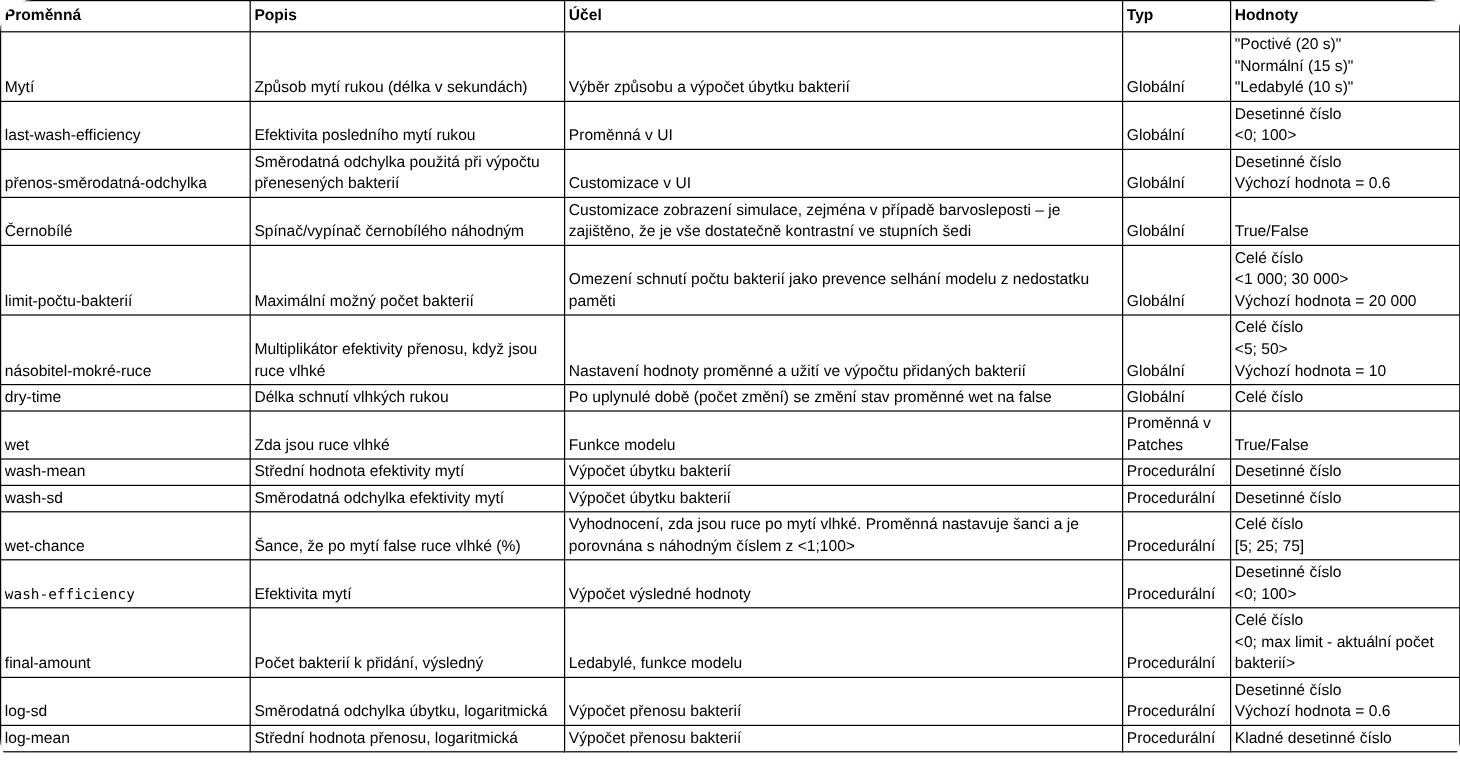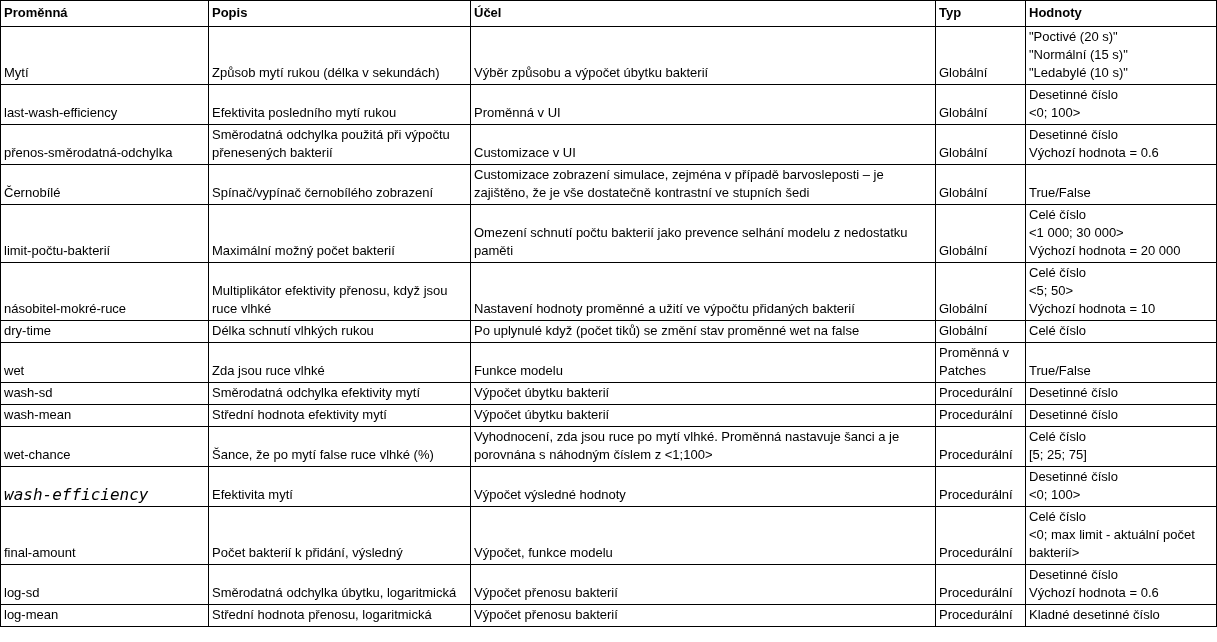--- a/index.html
+++ b/index.html
@@ -7,20 +7,21 @@
     padding: 0;
     background: #ffffff;
     font-family: "Liberation Sans", sans-serif;
     color: #000000;
   }
   .page {
     width: 1217px;
     height: 642px;
     overflow: hidden;
     background: #ffffff;
+    border-radius: 27px;
   }
   table.vars {
     border-collapse: collapse;
     table-layout: fixed;
     width: 1216px;
     font-size: 13px;
     line-height: 18px;
   }
   table.vars th, table.vars td {
     border: 1px solid #000000;
@@ -32,22 +33,21 @@
     word-wrap: break-word;
   }
   table.vars th {
     font-weight: bold;
     vertical-align: middle;
     height: 22px;
     white-space: nowrap;
   }
   td.mono {
     font-family: "DejaVu Sans Mono", monospace;
-    font-size: 16px;
-    font-style: italic;
+    font-size: 12px;
   }
   col.c1 { width: 208px; }
   col.c2 { width: 262px; }
   col.c3 { width: 465px; }
   col.c4 { width: 90px;  }
   col.c5 { width: 191px; }
 </style>
 </head>
 <body>
 
@@ -90,21 +90,21 @@
       <tr>
         <td>přenos-směrodatná-odchylka</td>
         <td>Směrodatná odchylka použitá při výpočtu přenesených bakterií</td>
         <td>Customizace v UI</td>
         <td>Globální</td>
         <td>Desetinné číslo
 Výchozí hodnota = 0.6</td>
       </tr>
       <tr>
         <td>Černobílé</td>
-        <td>Spínač/vypínač černobílého zobrazení</td>
+        <td>Spínač/vypínač černobílého náhodným</td>
         <td>Customizace zobrazení simulace, zejména v případě barvosleposti – je zajištěno, že je vše dostatečně kontrastní ve stupních šedi</td>
         <td>Globální</td>
         <td>True/False</td>
       </tr>
       <tr>
         <td>limit-počtu-bakterií</td>
         <td>Maximální možný počet bakterií</td>
         <td>Omezení schnutí počtu bakterií jako prevence selhání modelu z nedostatku paměti</td>
         <td>Globální</td>
         <td>Celé číslo
@@ -116,41 +116,41 @@
         <td>Multiplikátor efektivity přenosu, když jsou ruce vlhké</td>
         <td>Nastavení hodnoty proměnné a užití ve výpočtu přidaných bakterií</td>
         <td>Globální</td>
         <td>Celé číslo
 &lt;5; 50&gt;
 Výchozí hodnota = 10</td>
       </tr>
       <tr>
         <td>dry-time</td>
         <td>Délka schnutí vlhkých rukou</td>
-        <td>Po uplynulé když (počet tiků) se změní stav proměnné wet na false</td>
+        <td>Po uplynulé době (počet změní) se změní stav proměnné wet na false</td>
         <td>Globální</td>
         <td>Celé číslo</td>
       </tr>
       <tr>
         <td>wet</td>
         <td>Zda jsou ruce vlhké</td>
         <td>Funkce modelu</td>
         <td>Proměnná v Patches</td>
         <td>True/False</td>
       </tr>
       <tr>
-        <td>wash-sd</td>
-        <td>Směrodatná odchylka efektivity mytí</td>
+        <td>wash-mean</td>
+        <td>Střední hodnota efektivity mytí</td>
         <td>Výpočet úbytku bakterií</td>
         <td>Procedurální</td>
         <td>Desetinné číslo</td>
       </tr>
       <tr>
-        <td>wash-mean</td>
-        <td>Střední hodnota efektivity mytí</td>
+        <td>wash-sd</td>
+        <td>Směrodatná odchylka efektivity mytí</td>
         <td>Výpočet úbytku bakterií</td>
         <td>Procedurální</td>
         <td>Desetinné číslo</td>
       </tr>
       <tr>
         <td>wet-chance</td>
         <td>Šance, že po mytí false ruce vlhké (%)</td>
         <td>Vyhodnocení, zda jsou ruce po mytí vlhké. Proměnná nastavuje šanci a je porovnána s náhodným číslem z &lt;1;100&gt;</td>
         <td>Procedurální</td>
         <td>Celé číslo
@@ -160,21 +160,21 @@
         <td class="mono">wash-efficiency</td>
         <td>Efektivita mytí</td>
         <td>Výpočet výsledné hodnoty</td>
         <td>Procedurální</td>
         <td>Desetinné číslo
 &lt;0; 100&gt;</td>
       </tr>
       <tr>
         <td>final-amount</td>
         <td>Počet bakterií k přidání, výsledný</td>
-        <td>Výpočet, funkce modelu</td>
+        <td>Ledabylé, funkce modelu</td>
         <td>Procedurální</td>
         <td>Celé číslo
 &lt;0; max limit - aktuální počet bakterií&gt;</td>
       </tr>
       <tr>
         <td>log-sd</td>
         <td>Směrodatná odchylka úbytku, logaritmická</td>
         <td>Výpočet přenosu bakterií</td>
         <td>Procedurální</td>
         <td>Desetinné číslo

